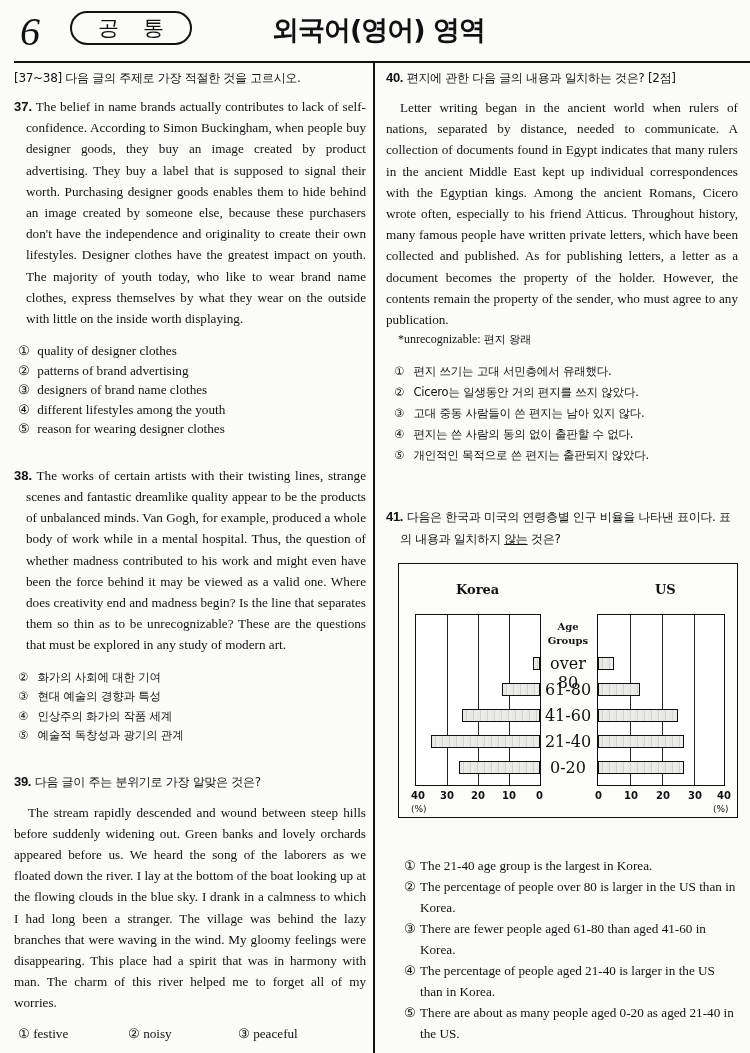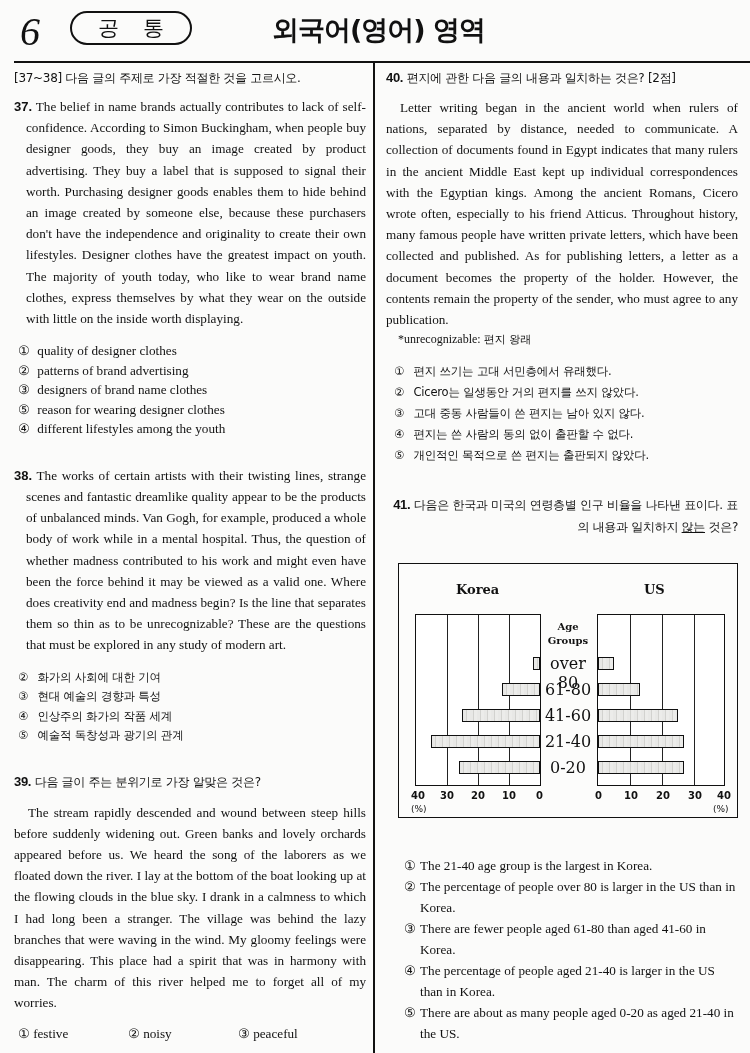--- a/index.html
+++ b/index.html
@@ -62,22 +62,22 @@
 
 <div class="col col-left">
   <div class="instr" style="margin-top:3px;">[37~38] 다음 글의 주제로 가장 적절한 것을 고르시오.</div>
 
   <div style="margin-top:9px;">
     <p class="passage hang"><span class="qn">37.</span> <span>The belief in name brands actually contributes to lack of self-confidence. According to Simon Buckingham, when people buy designer goods, they buy an image created by product advertising. They buy a label that is supposed to signal their worth. Purchasing designer goods enables them to hide behind an image created by someone else, because these purchasers don't have the independence and originality to create their own lifestyles. Designer clothes have the greatest impact on youth. The majority of youth today, who like to wear brand name clothes, express themselves by what they wear on the outside with little on the inside worth displaying.</span></p>
     <ul class="opts" style="margin-top:12px; padding-left:4px;">
       <li class="opt"><span class="num">①</span> <span>quality of designer clothes</span></li>
       <li class="opt"><span class="num">②</span> <span>patterns of brand advertising</span></li>
       <li class="opt"><span class="num">③</span> <span>designers of brand name clothes</span></li>
+      <li class="opt"><span class="num">④</span> <span>different lifestyles among the youth</span></li>
       <li class="opt"><span class="num">⑤</span> <span>reason for wearing designer clothes</span></li>
-      <li class="opt"><span class="num">④</span> <span>different lifestyles among the youth</span></li>
     </ul>
   </div>
 
   <div style="margin-top:26px;">
     <p class="passage hang"><span class="qn">38.</span> <span>The works of certain artists with their twisting lines, strange scenes and fantastic dreamlike quality appear to be the products of unbalanced minds. Van Gogh, for example, produced a whole body of work while in a mental hospital. Thus, the question of whether madness contributed to his work and might even have been the force behind it may be viewed as a valid one. Where does creativity end and madness begin? Is the line that separates them so thin as to be unrecognizable? These are the questions that must be explored in any study of modern art.</span></p>
     <ul class="opts" style="margin-top:12px; padding-left:4px;">
       <li class="opt ko"><span class="num">②</span> <span>화가의 사회에 대한 기여</span></li>
       <li class="opt ko"><span class="num">③</span> <span>현대 예술의 경향과 특성</span></li>
       <li class="opt ko"><span class="num">④</span> <span>인상주의 화가의 작품 세계</span></li>
       <li class="opt ko"><span class="num">⑤</span> <span>예술적 독창성과 광기의 관계</span></li>
@@ -103,29 +103,29 @@
     <p class="footnote"><span>*unrecognizable:</span> <span class="ko">편지 왕래</span></p>
     <ul class="opts" style="margin-top:12px; padding-left:8px;">
       <li class="opt ko" style="line-height:21px;"><span class="num">①</span> <span>편지 쓰기는 고대 서민층에서 유래했다.</span></li>
       <li class="opt ko" style="line-height:21px;"><span class="num">②</span> <span>Cicero는 일생동안 거의 편지를 쓰지 않았다.</span></li>
       <li class="opt ko" style="line-height:21px;"><span class="num">③</span> <span>고대 중동 사람들이 쓴 편지는 남아 있지 않다.</span></li>
       <li class="opt ko" style="line-height:21px;"><span class="num">④</span> <span>편지는 쓴 사람의 동의 없이 출판할 수 없다.</span></li>
       <li class="opt ko" style="line-height:21px;"><span class="num">⑤</span> <span>개인적인 목적으로 쓴 편지는 출판되지 않았다.</span></li>
     </ul>
   </div>
 
-  <div style="margin-top:28px;text-align:right;">
+  <div style="margin-top:40px;">
     <p class="q-stem" style="line-height:22px;"><span class="qn">41.</span> <span>다음은 한국과 미국의 연령층별 인구 비율을 나타낸 표이다. 표</span></p>
     <p class="q-stem" style="padding-left:14px; line-height:22px;"><span>의 내용과 일치하지 </span><span class="underline">않는</span><span> 것은?</span></p>
   </div>
 </div>
 
 <div class="chart-box">
   <div class="chart-title" style="left:57px; top:18px;">Korea</div>
-  <div class="chart-title" style="left:245px; top:18px;">US</div>
+  <div class="chart-title" style="left:256px; top:18px;">US</div>
 
   <div class="plot" style="left:16px; width:126px;">
     <div class="grid-line" style="left:31px;"></div>
     <div class="grid-line" style="left:62px;"></div>
     <div class="grid-line" style="left:93px;"></div>
     <div class="bar" style="right:0; top:42px; width:7px;"></div>
     <div class="bar" style="right:0; top:68px; width:38px;"></div>
     <div class="bar" style="right:0; top:94px; width:78px;"></div>
     <div class="bar" style="right:0; top:120px; width:109px;"></div>
     <div class="bar" style="right:0; top:146px; width:81px;"></div>

